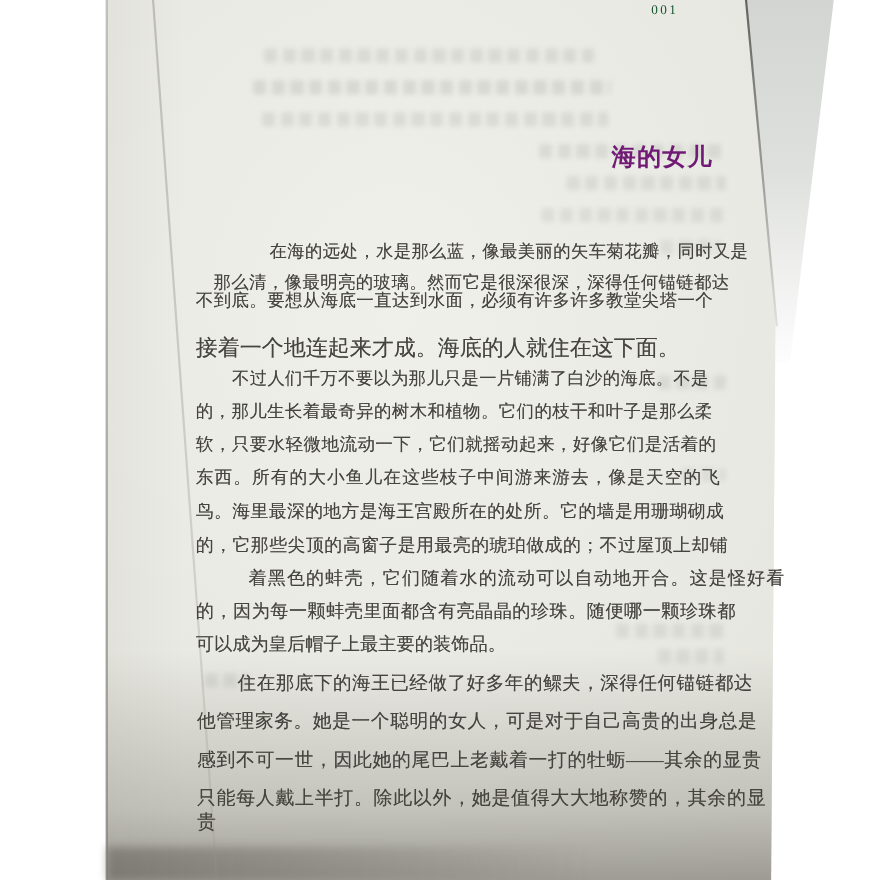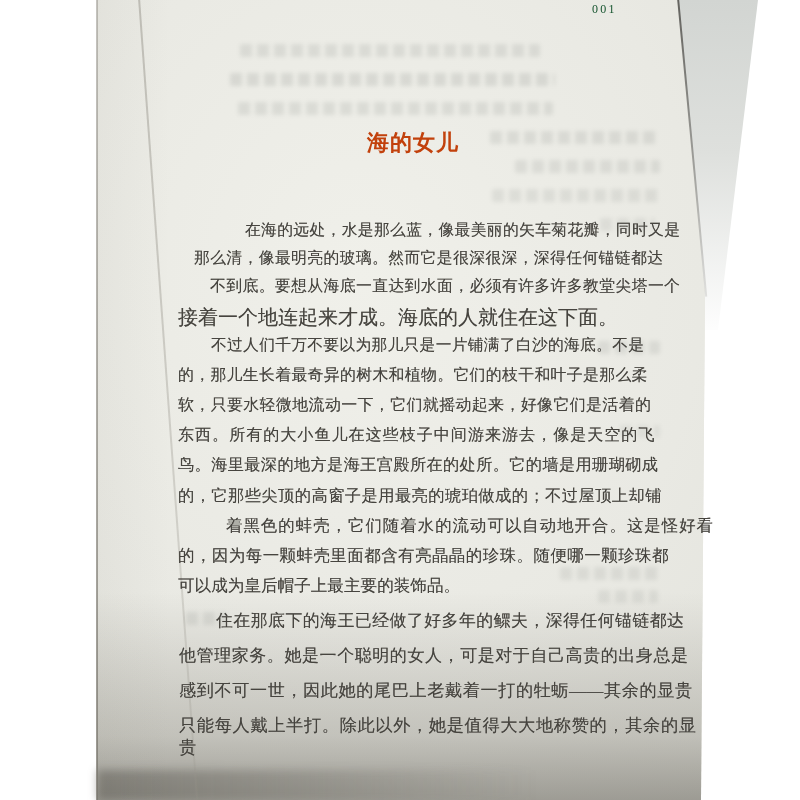--- a/index.html
+++ b/index.html
@@ -34,22 +34,22 @@
     background:linear-gradient(to bottom,rgba(85,84,80,0.9),rgba(130,128,121,0.2));
     transform:rotate(-5.4deg);transform-origin:top left;}
 
   
   .ghost{position:absolute;height:13px;border-radius:2px;filter:blur(2.2px);
     background-image:repeating-linear-gradient(90deg,rgba(104,109,105,0.9) 0 12px,rgba(104,109,105,0) 12px 17px);}
 
   .pagenum{position:absolute;left:592px;top:2px;font-size:12px;letter-spacing:2.2px;
     color:#14532d;filter:blur(0.4px);}
 
-  .title{position:absolute;left:178px;top:128px;width:470px;text-align:center;
-    font-size:22px;letter-spacing:1px;font-weight:600;color:#c2410c;filter:blur(0.3px);}
+  .title{position:absolute;left:178px;top:128px;width:470px;text-align:right;
+    font-size:22px;letter-spacing:1px;font-weight:600;color:#701a75;filter:blur(0.3px);}
 
   .tline{position:absolute;line-height:1.3;text-align:justify;text-align-last:justify;
     color:#46443f;filter:blur(0.3px);text-shadow:0 0 0.6px rgba(70,68,62,0.55);}
   .tline.last{text-align-last:left;}
 </style>
 </head>
 <body>
 
 <div class="photo">
 
@@ -73,21 +73,21 @@
   <div class="ghost" style="left:598px;top:590px;width:60px;opacity:.12"></div>
   <div class="ghost" style="left:186px;top:612px;width:40px;opacity:.14"></div>
 
   <div class="pagenum">001</div>
 
   <div class="title">海的女儿</div>
 
   <div class="para">
       <div class="tline" style="top: 220px; left: 211px; width: 435px; font-size: 15.8px; margin-left: 34px;">在海的远处，水是那么蓝，像最美丽的矢车菊花瓣，同时又是</div>
       <div class="tline" style="top: 248px; left: 178px; width: 469px; font-size: 15.85px; margin-left: 16px;">那么清，像最明亮的玻璃。然而它是很深很深，深得任何锚链都达</div>
-      <div class="tline" style="top: 276px; left: 178px; width: 470px; font-size: 15.9px; margin-left: 32px;">不到底。要想从海底一直达到水面，必须有许多许多教堂尖塔一个</div>
+      <div class="tline" style="top: 264px; left: 178px; width: 470px; font-size: 15.9px;">不到底。要想从海底一直达到水面，必须有许多许多教堂尖塔一个</div>
       <div class="tline last" style="top: 304px; left: 178px; width: 471px; font-size: 20px;">接着一个地连起来才成。海底的人就住在这下面。</div>
     </div>
 
   <div class="para">
       <div class="tline" style="top: 335px; left: 211px; width: 433px; font-size: 15.8px;">不过人们千万不要以为那儿只是一片铺满了白沙的海底。不是</div>
       <div class="tline" style="top: 365px; left: 178px; width: 469.5px; font-size: 15.9px;">的，那儿生长着最奇异的树木和植物。它们的枝干和叶子是那么柔</div>
       <div class="tline" style="top: 395px; left: 178px; width: 473px; font-size: 16px;">软，只要水轻微地流动一下，它们就摇动起来，好像它们是活着的</div>
       <div class="tline" style="top: 425px; left: 178px; width: 476.5px; font-size: 16.1px;">东西。所有的大小鱼儿在这些枝子中间游来游去，像是天空的飞</div>
       <div class="tline" style="top: 455px; left: 178px; width: 480px; font-size: 16.2px;">鸟。海里最深的地方是海王宫殿所在的处所。它的墙是用珊瑚砌成</div>
       <div class="tline" style="top: 485px; left: 178px; width: 483.5px; font-size: 16.3px;">的，它那些尖顶的高窗子是用最亮的琥珀做成的；不过屋顶上却铺</div>

